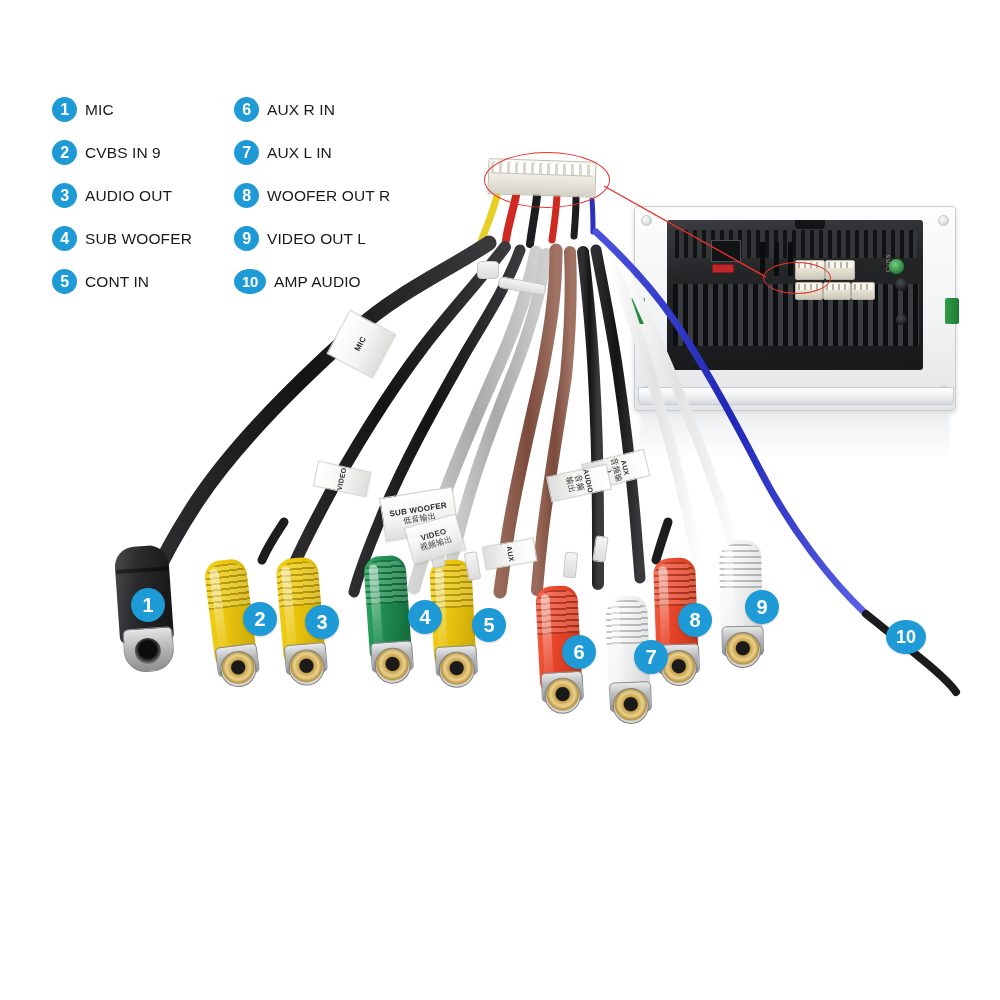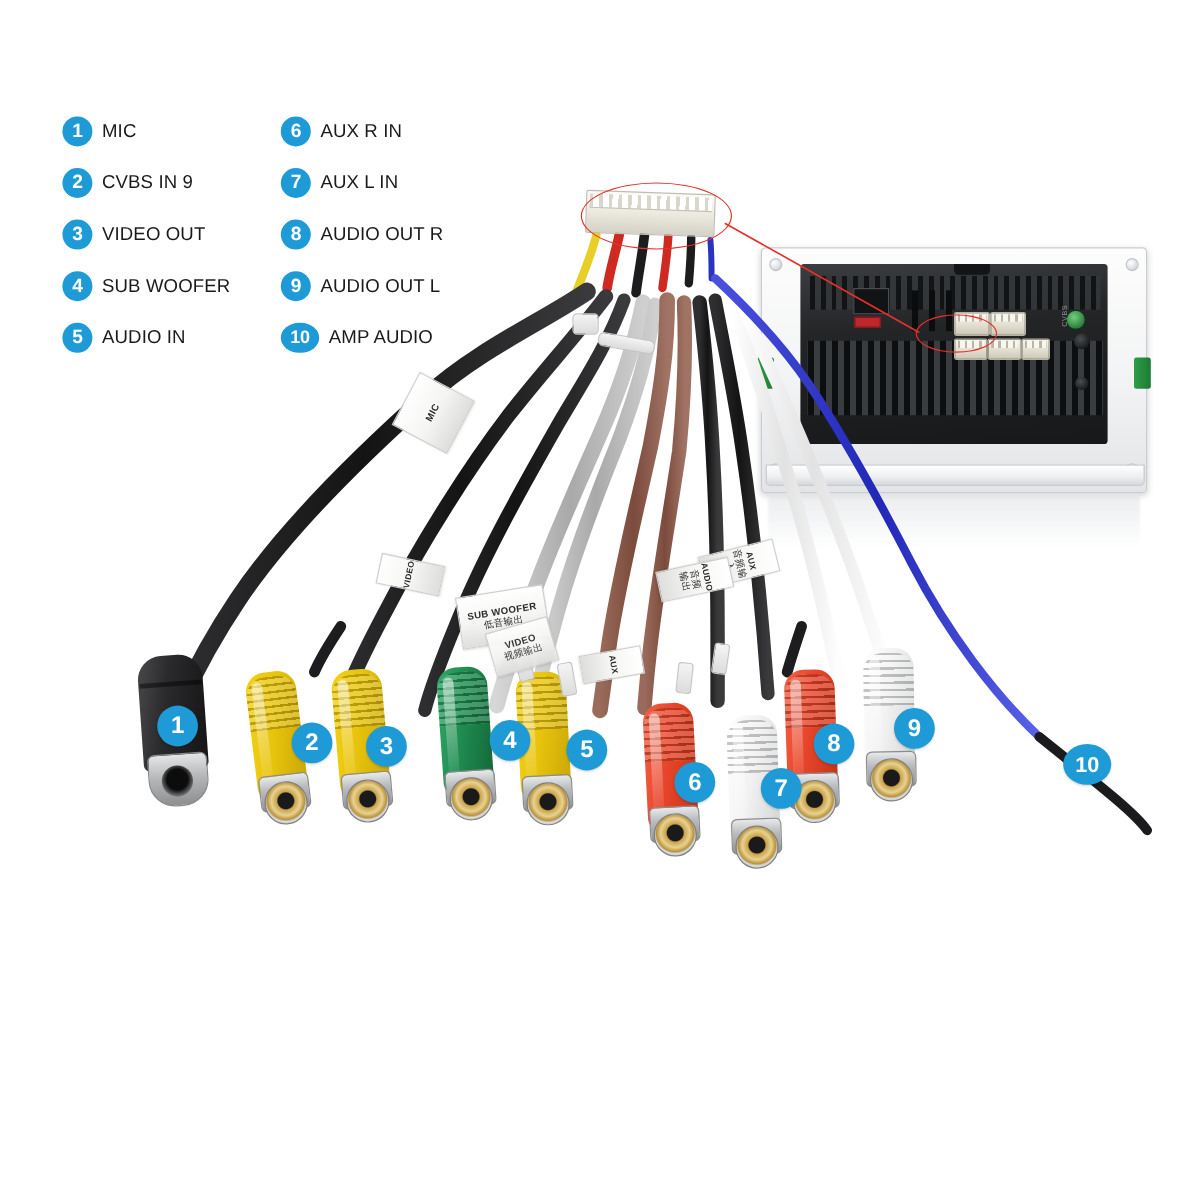--- a/index.html
+++ b/index.html
@@ -427,48 +427,48 @@
       <div class="legend-row">
         <span class="legend-badge">1</span>
         <span class="legend-label">MIC</span>
       </div>
       <div class="legend-row">
         <span class="legend-badge">2</span>
         <span class="legend-label">CVBS IN 9</span>
       </div>
       <div class="legend-row">
         <span class="legend-badge">3</span>
-        <span class="legend-label">VIDEO OUT</span>
+        <span class="legend-label">AUDIO OUT</span>
       </div>
       <div class="legend-row">
         <span class="legend-badge">4</span>
         <span class="legend-label">SUB WOOFER</span>
       </div>
       <div class="legend-row">
         <span class="legend-badge">5</span>
-        <span class="legend-label">AUDIO IN</span>
+        <span class="legend-label">CONT IN</span>
       </div>
     </div>
 
     <div class="legend-col col-b">
       <div class="legend-row">
         <span class="legend-badge">6</span>
         <span class="legend-label">AUX R IN</span>
       </div>
       <div class="legend-row">
         <span class="legend-badge">7</span>
         <span class="legend-label">AUX L IN</span>
       </div>
       <div class="legend-row">
         <span class="legend-badge">8</span>
-        <span class="legend-label">AUDIO OUT R</span>
+        <span class="legend-label">WOOFER OUT R</span>
       </div>
       <div class="legend-row">
         <span class="legend-badge">9</span>
-        <span class="legend-label">AUDIO OUT L</span>
+        <span class="legend-label">VIDEO OUT L</span>
       </div>
       <div class="legend-row">
         <span class="legend-badge wide">10</span>
         <span class="legend-label">AMP AUDIO</span>
       </div>
     </div>
 
   </div>
 
   <div id="head-unit">

